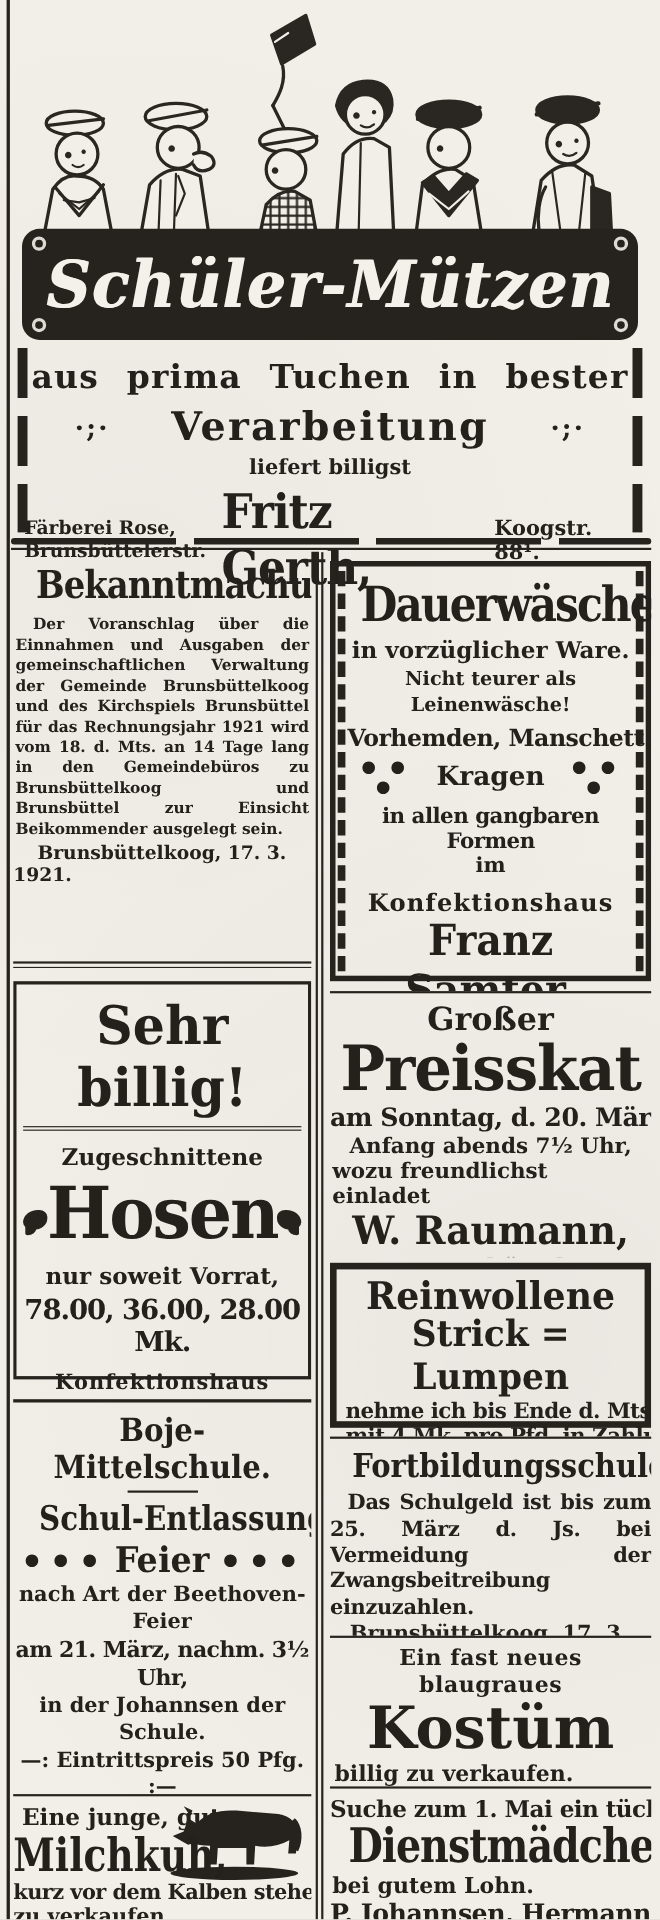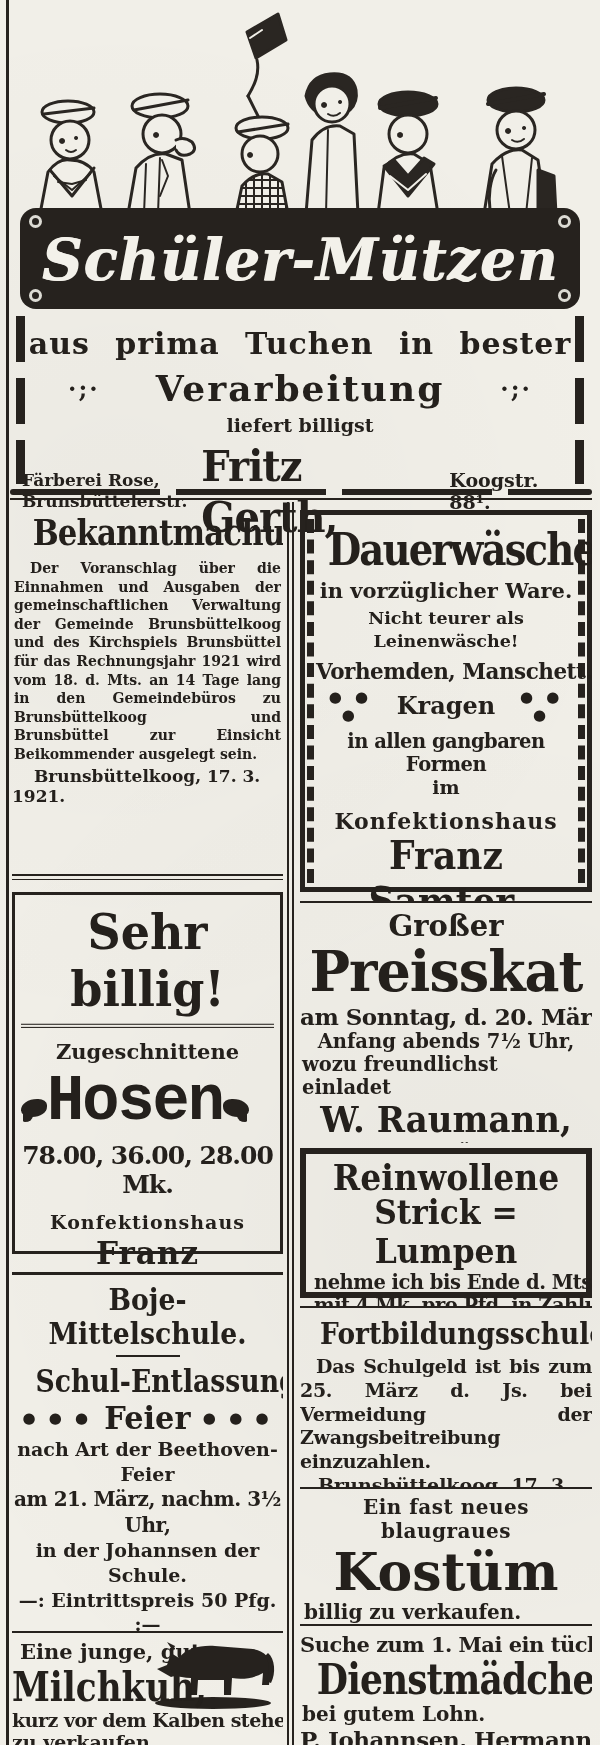--- a/index.html
+++ b/index.html
@@ -68,21 +68,21 @@
   
   .sec-bekannt { height:372px; padding-top:10px; }
   .h-bekannt { font-size:35px; font-weight:bold; letter-spacing:-1px; white-space:nowrap; display:inline-block; transform:scaleX(.88); transform-origin:center; }
   .bekannt-body { margin-top:6px; font-size:14px; font-weight:bold; line-height:1.33; text-indent:16px; padding:0 2px; }
   .bekannt-date { font-size:17px; font-weight:bold; text-indent:22px; margin-top:2px; }
 
   .sec-billig { height:392px; padding-top:12px; }
   .billig-box { border:3px solid #26221e; height:362px; padding:12px 6px 0 6px; position:relative; }
   .h-billig { font-size:46px; font-weight:bold; letter-spacing:0; display:inline-block; border-bottom:4px double #26221e; padding-bottom:6px; transform:scaleY(1.05); }
   .billig-sub { font-size:21px; font-weight:bold; margin-top:14px; }
-  .hosen-row { display:flex; align-items:center; justify-content:flex-start; gap:0; margin-top:2px;font-family:Liberation Mono, monospace; }
+  .hosen-row { display:flex; align-items:center; justify-content:flex-start; gap:0; margin-top:2px; }
   .h-hosen { font-size:62px; font-weight:bold; letter-spacing:-2px; transform:scaleY(1.05); }
   .blob { width:26px; height:18px; background:#26221e; border-radius:65% 35% 60% 40%; position:relative; top:6px; }
   .blob.flip { transform:scaleX(-1); }
   .blob::after { content:""; position:absolute; bottom:-5px; left:2px; width:10px; height:8px; background:#26221e; border-radius:0 0 80% 20%; }
   .billig-note { font-size:21px; font-weight:bold; margin-top:8px; }
   .billig-prices { font-size:25px; font-weight:bold; margin-top:4px; letter-spacing:-1px; }
   .billig-store1 { font-size:19px; font-weight:bold; letter-spacing:1px; margin-top:12px; }
   .billig-store2 { font-size:31px; font-weight:bold; letter-spacing:1px; margin-top:2px; transform:scaleY(1.05); }
 
   .sec-boje { height:356px; padding-top:8px; }
@@ -285,20 +285,21 @@
 
       <section class="sec-billig ctr">
         <div class="billig-box">
           <div class="h-billig">Sehr billig!</div>
           <div class="billig-sub">Zugeschnittene</div>
           <div class="hosen-row">
             <span class="blob"></span>
             <span class="h-hosen">Hosen</span>
             <span class="blob flip"></span>
           </div>
+          <div class="billig-note">nur soweit Vorrat,</div>
           <div class="billig-prices">78.00, 36.00, 28.00 Mk.</div>
           <div class="billig-store1">Konfektionshaus</div>
           <div class="billig-store2">Franz Samter.</div>
         </div>
       </section>
       <div class="hrule"></div>
 
       <section class="sec-boje ctr">
         <div class="h-boje">Boje-Mittelschule.</div>
         <div class="boje-underline"></div>

